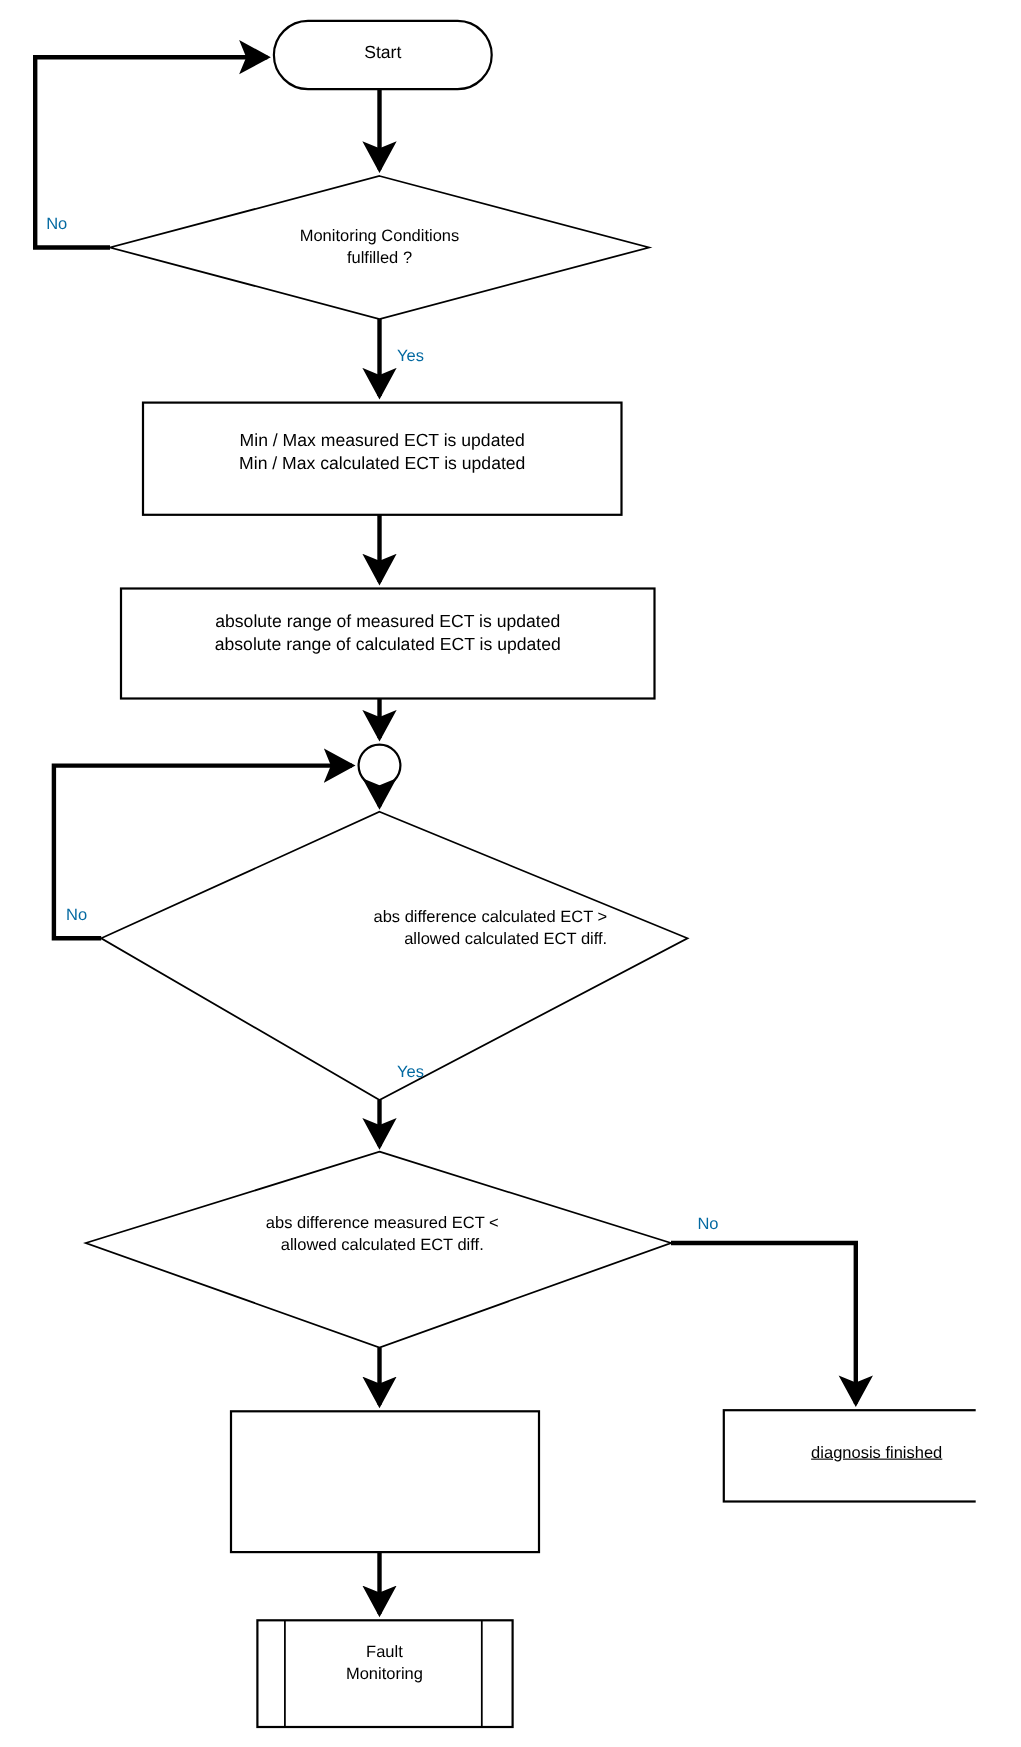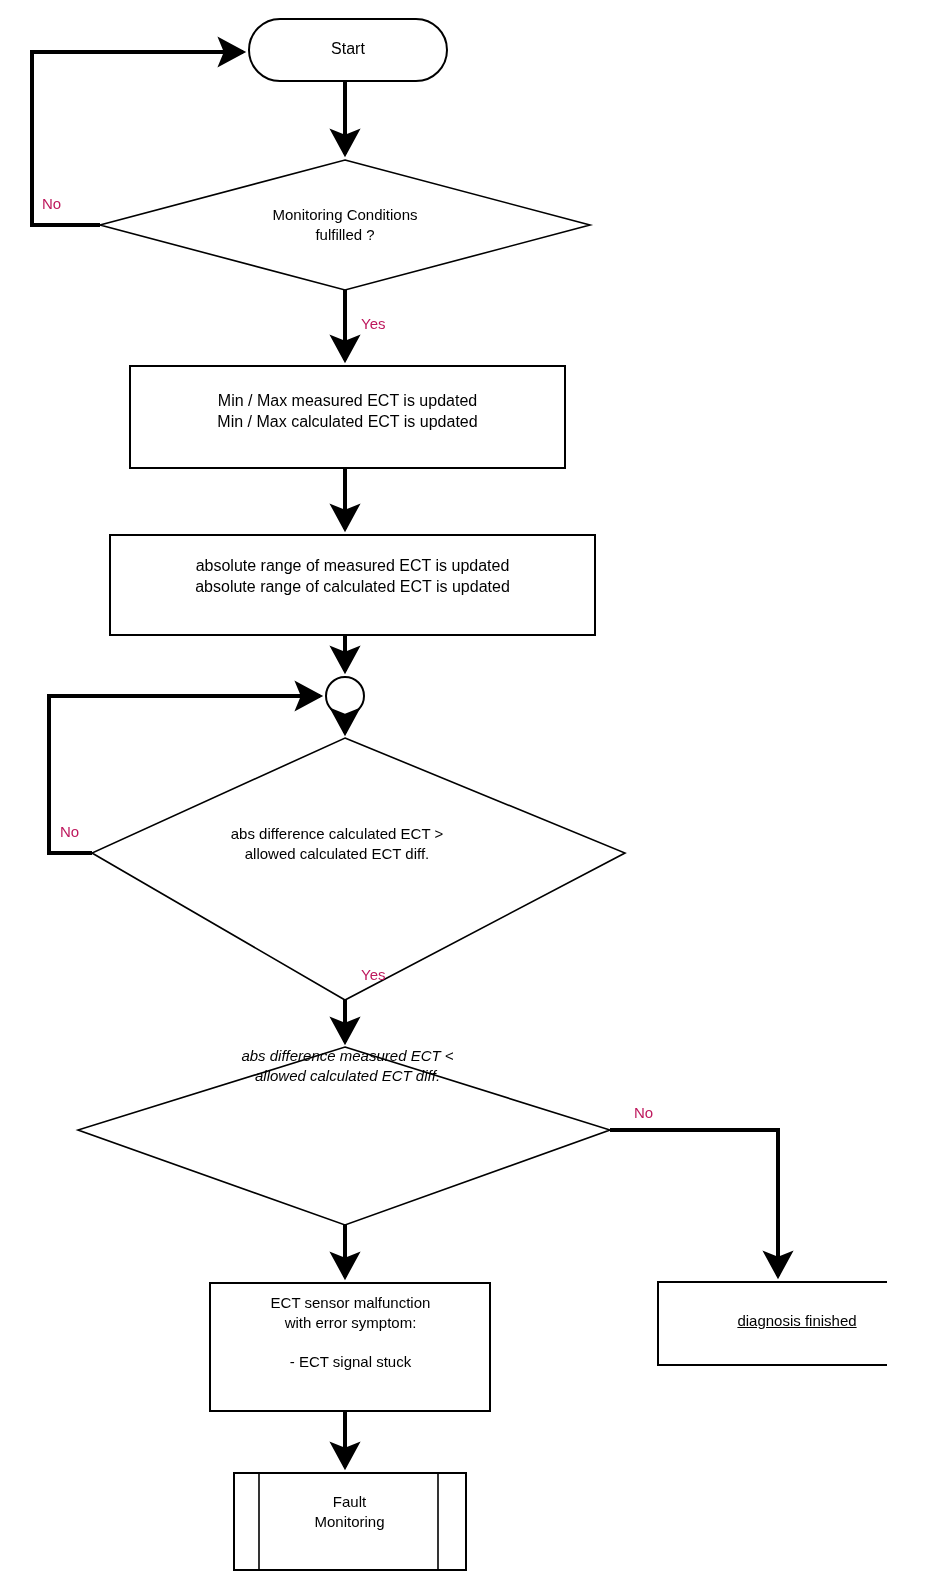--- a/index.html
+++ b/index.html
@@ -48,21 +48,21 @@
     position: absolute;
     text-align: center;
     color: #000000;
     font-family: "Liberation Sans", sans-serif;
     line-height: 1.30;
     white-space: pre-line;
     pointer-events: none;
   }
   .edge-label {
     position: absolute;
-    color: #be185d;
+    color: #0369a1;
     font-family: "Liberation Sans", sans-serif;
     font-size: 15px;
     line-height: 1;
     white-space: nowrap;
   }
   .t15 { font-size: 15px; }
   .t16 { font-size: 16px; }
 </style>
 </head>
 <body>
@@ -130,30 +130,26 @@
 
   <div class="node-label t15" style="left:185px; top:205px; width:320px;">Monitoring Conditions
 fulfilled ?</div>
 
   <div class="node-label t16" style="left:120px; top:556px; width:465px;">absolute range of measured ECT is updated
 absolute range of calculated ECT is updated</div>
 
   <div class="node-label t16" style="left:140px; top:391px; width:415px;">Min / Max measured ECT is updated
 Min / Max calculated ECT is updated</div>
 
-  <div class="node-label t15" style="left:152px; top:824px; width:370px;">abs difference calculated ECT  &gt;
+  <div class="node-label t15" style="left:182px; top:824px; width:370px;text-align:right;">abs difference calculated ECT  &gt;
 allowed calculated ECT diff.</div>
 
-  <div class="node-label t15" style="left:160px; top:1046px; width:375px;font-style:italic;">abs difference  measured ECT   &lt;
+  <div class="node-label t15" style="left:160px; top:1102px; width:375px;">abs difference  measured ECT   &lt;
 allowed calculated ECT diff.</div>
 
-  <div class="node-label t15" style="left:213px; top:1293px; width:275px;">ECT sensor malfunction
-with error symptom:
-
-- ECT signal stuck</div>
 
   <div class="node-label t15" style="left:262px; top:1492px; width:175px;">Fault
 Monitoring</div>
 
   <div class="node-label t15" style="left:681px; top:1311px; width:232px;text-decoration:underline;">diagnosis finished</div>
 
   <div class="edge-label" style="left:42px; top:196px;">No</div>
 
   <div class="edge-label" style="left:361px; top:316px;">Yes</div>
 

